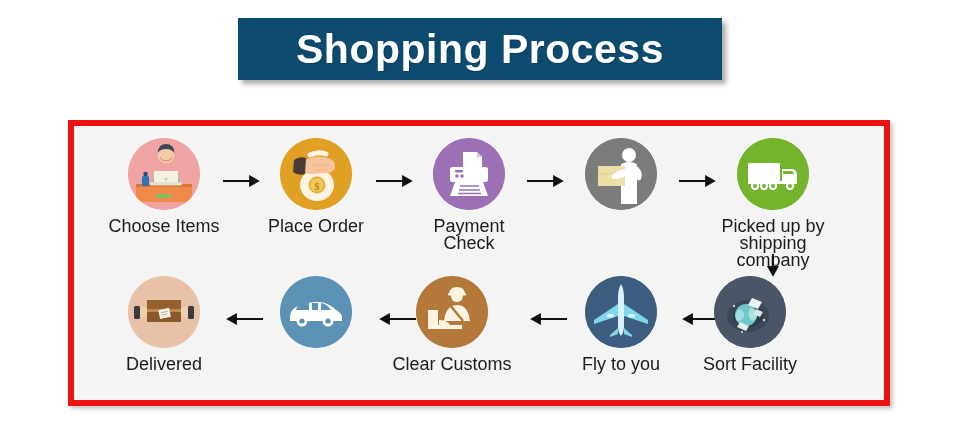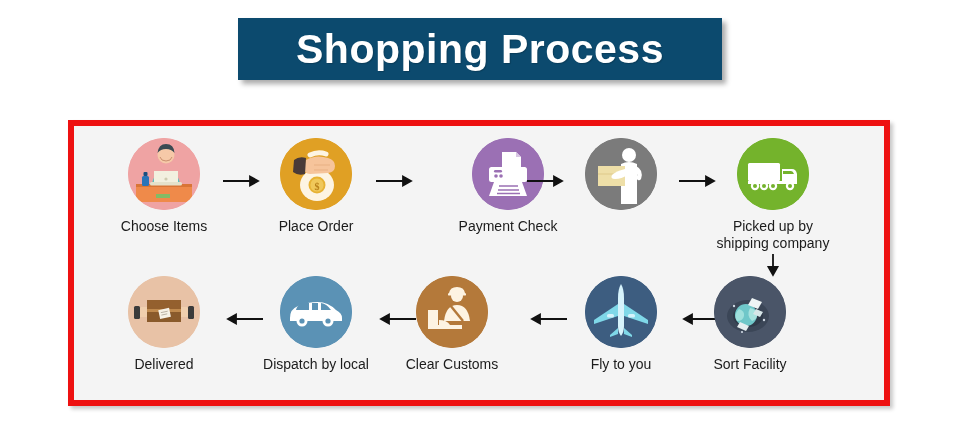--- a/index.html
+++ b/index.html
@@ -71,21 +71,21 @@
   .circle {
     width: 72px;
     height: 72px;
     border-radius: 50%;
     margin: 0 auto;
     position: relative;
     overflow: hidden;
   }
   .step-label {
     margin-top: 8px;
-    font-size: 14px;
+    font-size: 18px;
     color: #1b1b1b;
     line-height: 17px;
     white-space: pre-line;
     font-family: "Liberation Sans", sans-serif;
   }
 
   
   .arrow-h {
     position: absolute;
     top: 42px;
@@ -94,21 +94,21 @@
   }
   .arrow-v {
     position: absolute;
     width: 14px;
     height: 26px;
   }
 
   
   #step-choose   { left: 28px; }
   #step-place    { left: 180px; }
-  #step-payment  { left: 333px; margin-left: 39px; }
+  #step-payment  { left: 333px; }
   #step-process  { left: 485px; }
   #step-pickup   { left: 637px; }
 
   #arrow-1 { left: 148px; }
   #arrow-2 { left: 301px; }
   #arrow-3 { left: 452px; }
   #arrow-4 { left: 604px; }
 
   
   #step-delivered { left: 28px; }
@@ -321,21 +321,20 @@
           <path d="M16 34 q1-5 6-7 h7 v7z" fill="#5b92b5"></path>
           <path d="M32 27 h6 v7 h-6z" fill="#5b92b5"></path>
           <path d="M41 27 q6 1 10 7 h-10z" fill="#5b92b5"></path>
 
           <circle cx="22" cy="45" r="5.5" fill="#ffffff"></circle>
             <circle cx="22" cy="45" r="2.6" fill="#5b92b5"></circle>
           <circle cx="48" cy="45" r="5.5" fill="#ffffff"></circle>
             <circle cx="48" cy="45" r="2.6" fill="#5b92b5"></circle>
         </svg>
       </div>
-      <div class="step-label">Dispatch by local</div>
     </div>
 
     <div class="arrow-h" id="arrow-6">
       <svg viewBox="0 0 42 14" width="42" height="14">
           <path d="M41 7 H8 M14 2.5 L6 7 L14 11.5 Z" stroke="#111" stroke-width="1.8" fill="#111"></path>
         </svg>
     </div>
 
     <div class="step" id="step-customs">
       <div class="circle" style="background:#b4793a;">

